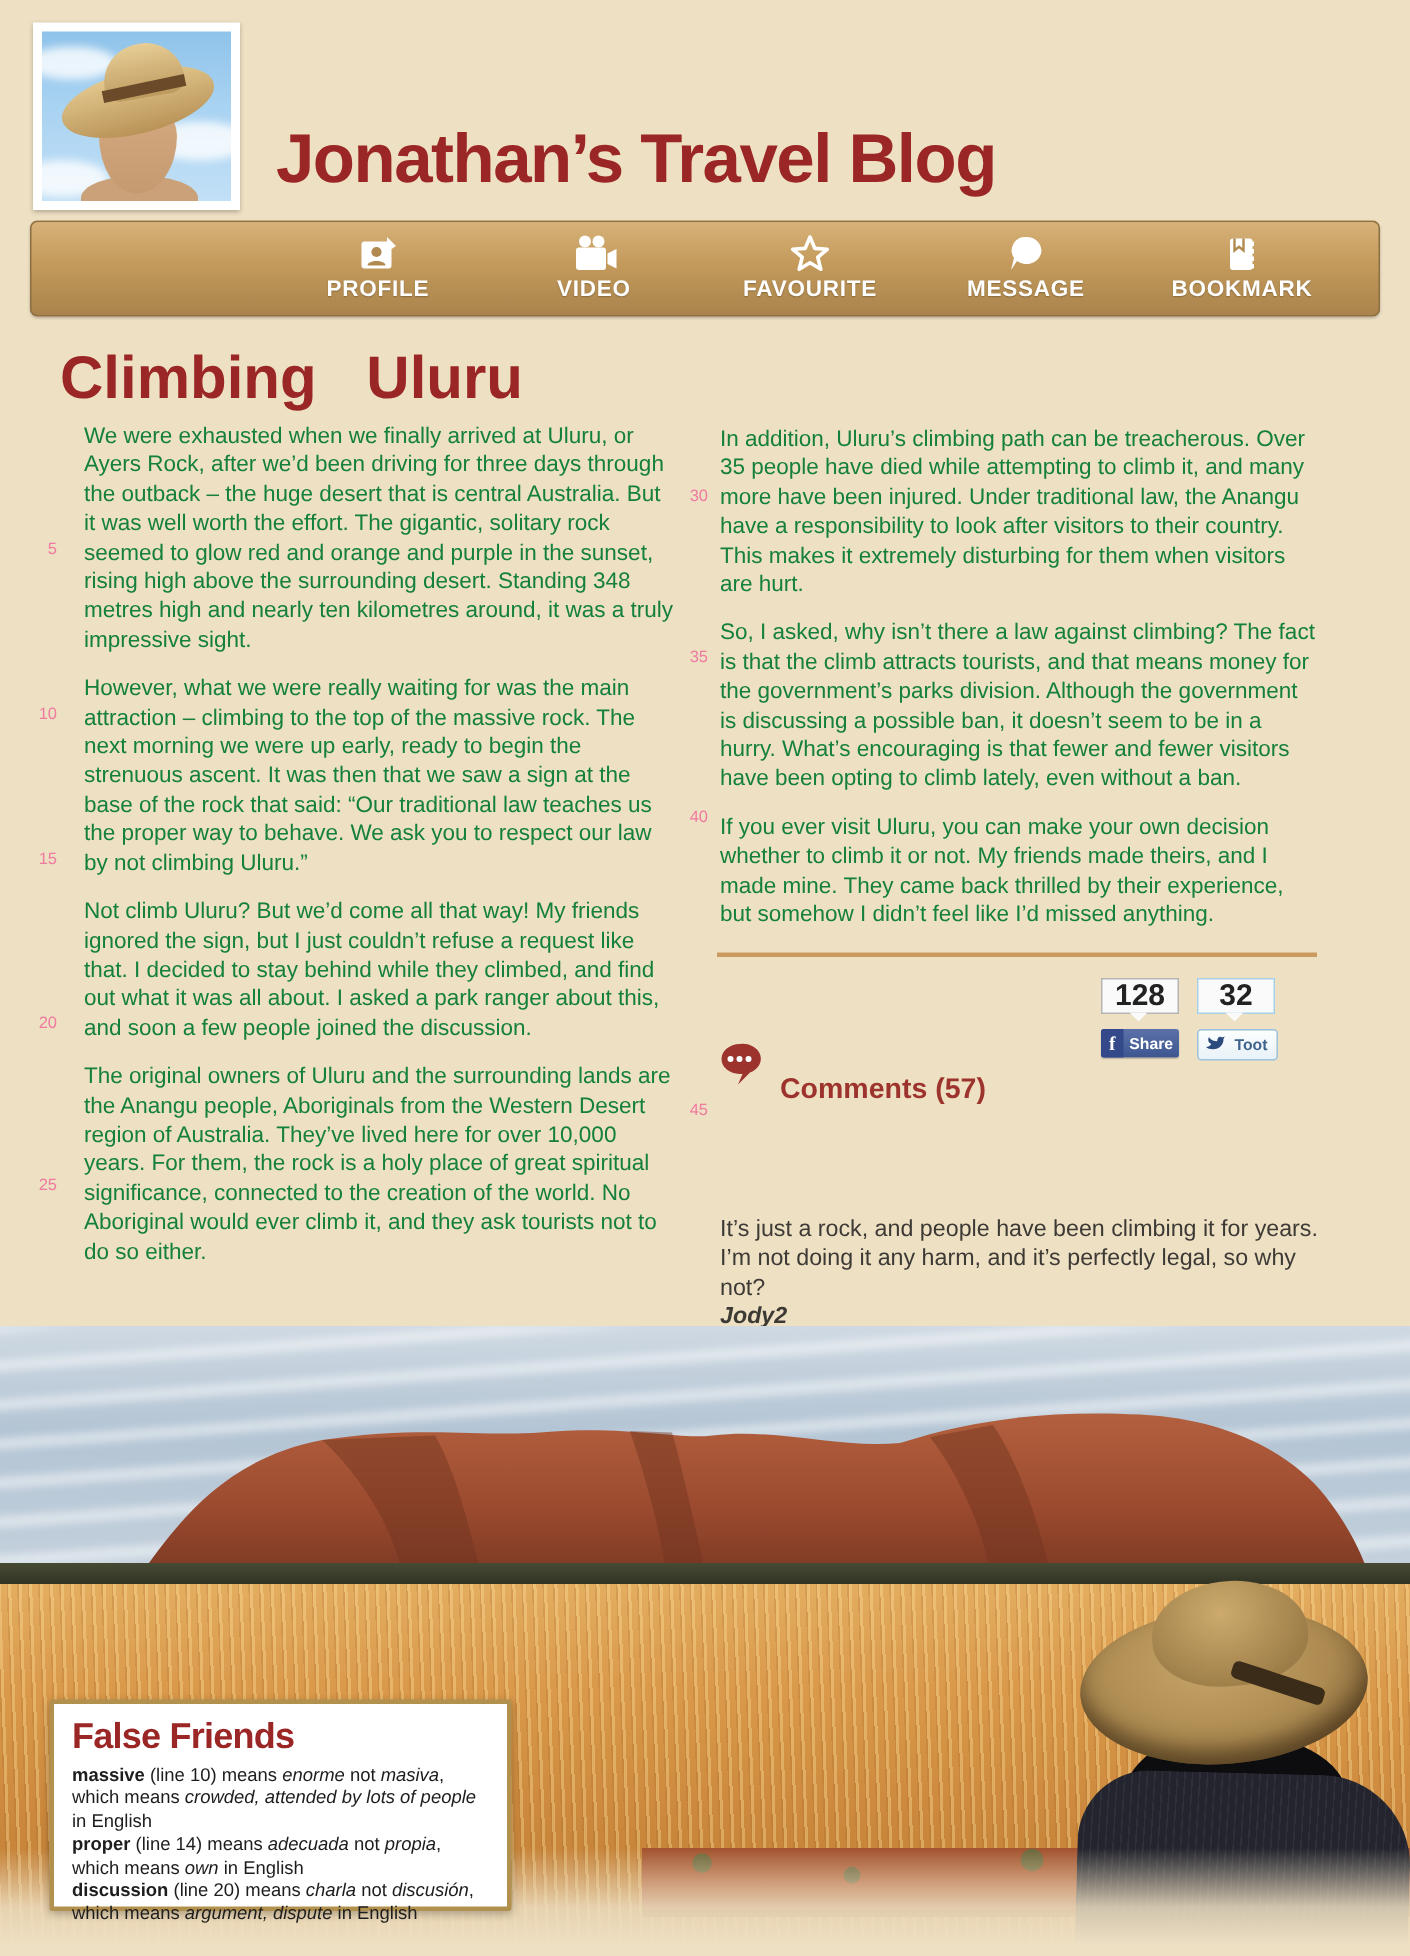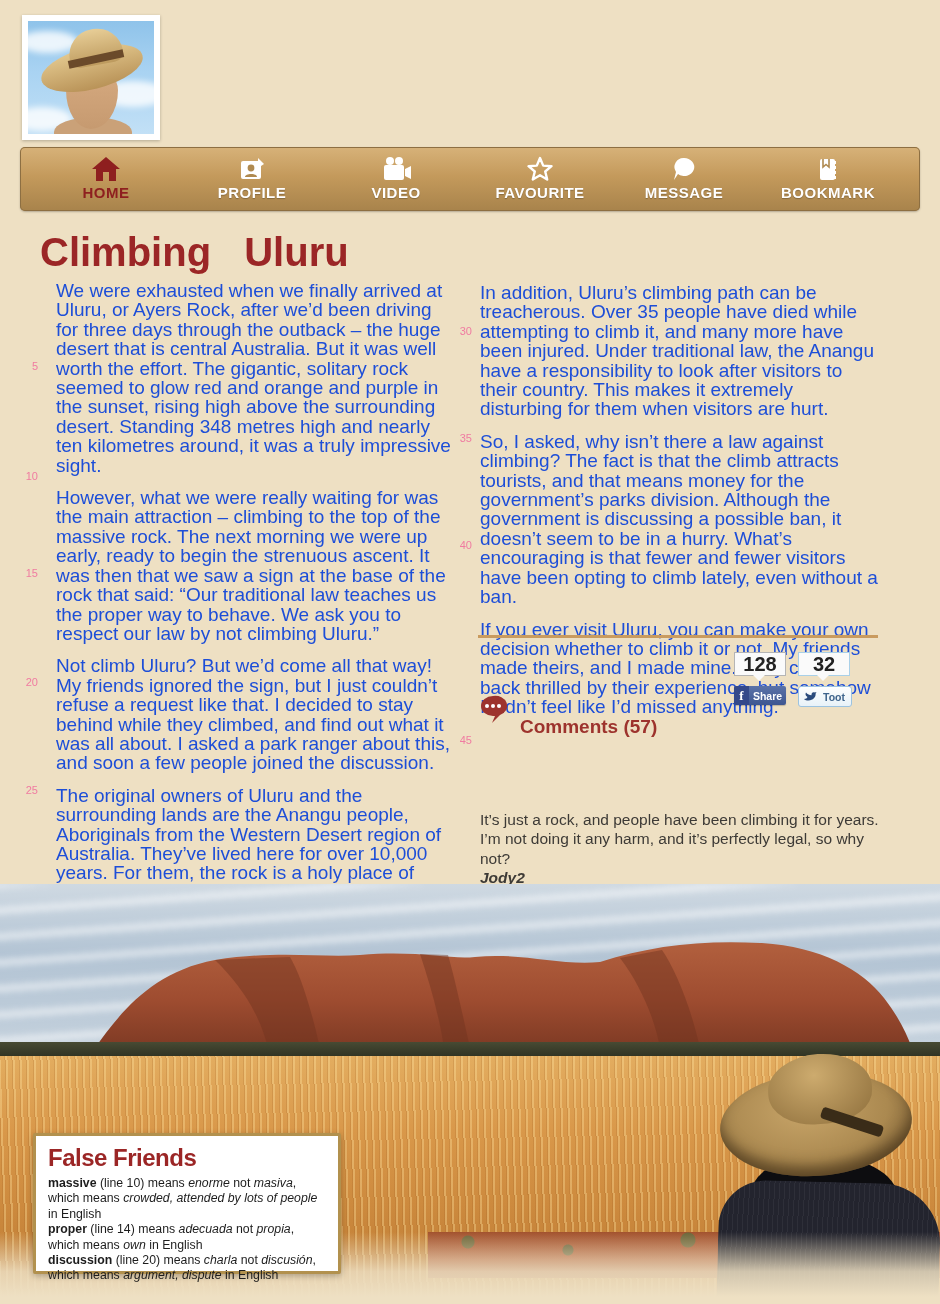--- a/index.html
+++ b/index.html
@@ -29,21 +29,21 @@
     box-shadow:inset 0 0 0 1px #8d6f42, 0 1px 2px rgba(0,0,0,.25);}
   .nav-item{position:absolute;top:0;width:110px;height:64px;text-align:center;cursor:pointer;}
   .nav-item .ico{display:block;margin:9px auto 2px;height:26px;}
   .nav-item .lbl{font-size:15px;font-weight:bold;letter-spacing:.5px;color:#fff;
     text-shadow:0 1px 1px rgba(0,0,0,.25);}
   .nav-item.active .lbl{color:#8e1f1f;text-shadow:none;}
 
   
   .article-title{position:absolute;left:40px;top:230px;font-size:40px;font-weight:bold;color:#9b2626;
     letter-spacing:0;word-spacing:22px;}
-  .col{position:absolute;font-size:19px;line-height:19.4px;color:#1d4ed8;}
+  .col{position:absolute;font-size:15px;line-height:19.4px;color:#15803d;}
   .col p{margin:0 0 13px 0;}
   .col-left{left:56px;top:281px;width:396px;}
   .col-right{left:480px;top:283px;width:398px;}
   .lineno{position:absolute;width:26px;text-align:right;font-size:11px;color:#f07ba1;}
 
   
   .divider{position:absolute;left:478px;top:635px;width:400px;height:3px;background:#c99b5f;}
   .count-bubble{position:absolute;width:50px;height:22px;background:#fafafa;border:1px solid #b5b5b5;
     text-align:center;font-size:20px;font-weight:bold;color:#222;line-height:22px;}
   .count-bubble:after{content:"";position:absolute;left:18px;bottom:-6px;width:0;height:0;
@@ -120,30 +120,23 @@
       <div class="av-cloud" style="left:-10px;top:10px;width:60px;height:22px;"></div>
       <div class="av-cloud" style="left:70px;top:60px;width:70px;height:26px;"></div>
       <div class="av-cloud" style="left:-16px;top:86px;width:60px;height:24px;"></div>
       <div class="av-body"></div>
       <div class="av-face"></div>
       <div class="av-hat-brim"></div>
       <div class="av-hat-top"></div>
       <div class="av-hat-band"></div>
     </div>
   </div>
+  <div class="blog-title">Jonathan’s Travel Blog</div>
 
   <div class="nav">
-    <div class="nav-item active" style="left:31px;">
-      <span class="ico">
-        <svg width="30" height="26" viewBox="0 0 30 26">
-            <path d="M15 1 L29 13 L25 13 L25 25 L18 25 L18 16 L12 16 L12 25 L5 25 L5 13 L1 13 Z" fill="#8e1f1f"></path>
-          </svg>
-      </span>
-      <span class="lbl">HOME</span>
-    </div>
     <div class="nav-item" style="left:177px;">
       <span class="ico">
         <svg width="28" height="26" viewBox="0 0 28 26">
             <rect x="3" y="5" width="20" height="18" rx="2" fill="#fff"></rect>
             <path d="M20 2 L26 8 L20 12 Z" fill="#fff"></path>
             <circle cx="13" cy="12" r="3.4" fill="#b08a50"></circle>
             <path d="M7 21 c0-4 12-4 12 0 Z" fill="#b08a50"></path>
           </svg>
       </span>
       <span class="lbl">PROFILE</span>

